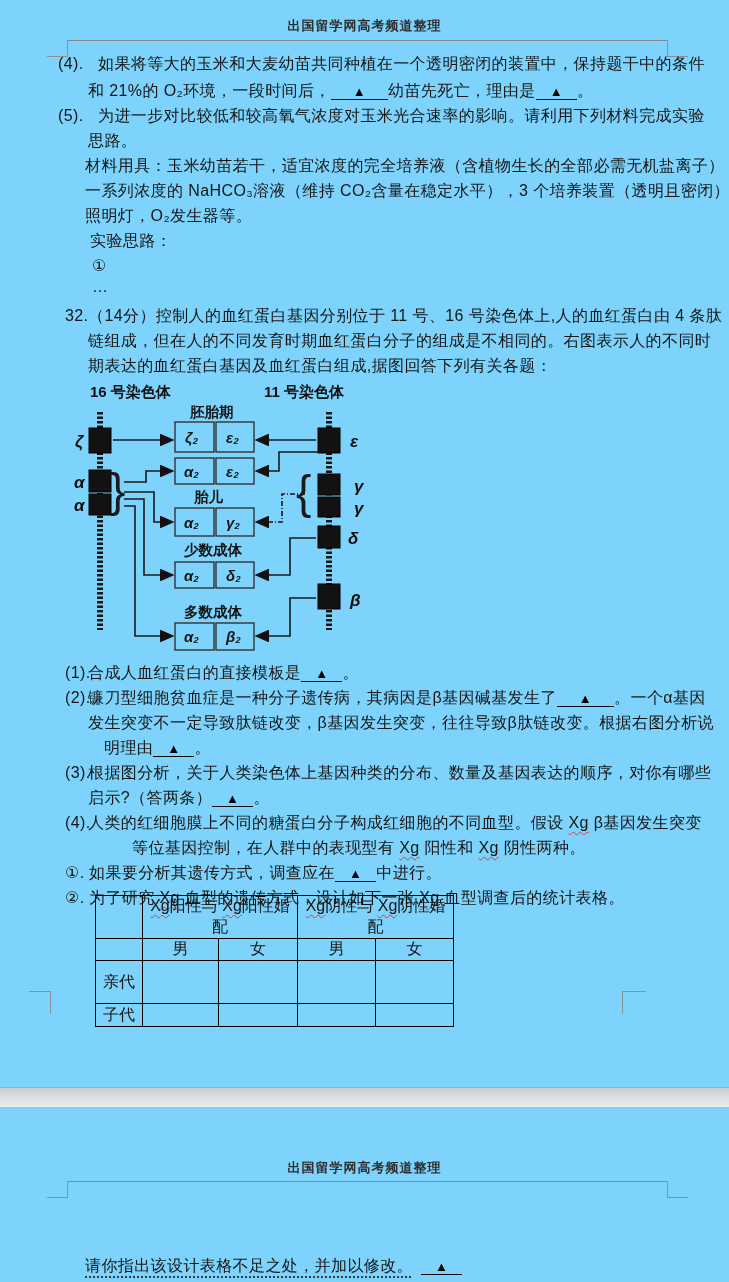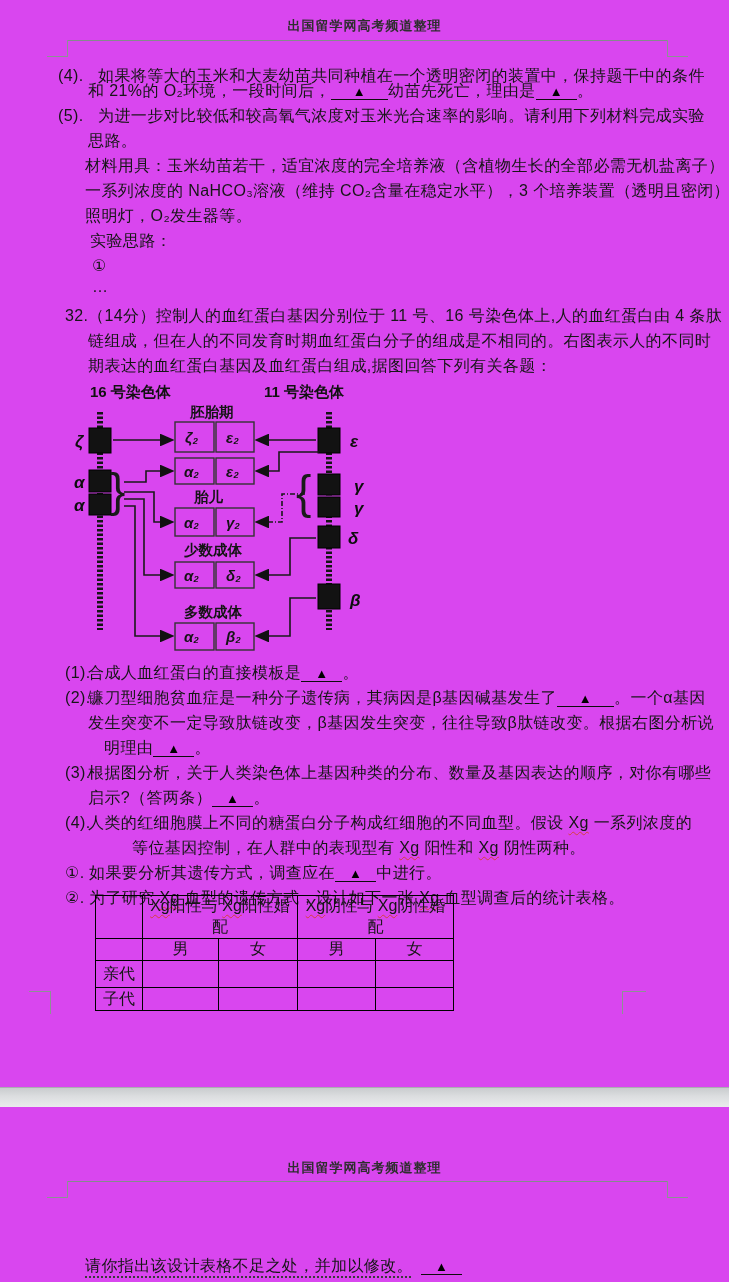--- a/index.html
+++ b/index.html
@@ -2,21 +2,21 @@
 <html><head>
 <meta charset="utf-8">
 <style>
   html,body{margin:0;padding:0;}
   body{
     width:729px;height:1282px;position:relative;overflow:hidden;
     background:#ffffff;
     font-family:"Liberation Sans","DejaVu Sans",sans-serif;
     color:#161616;
   }
-  .page{position:absolute;left:0;width:729px;background:#d946ef;text-decoration:underline;}
+  .page{position:absolute;left:0;width:729px;background:#7dd3fc;text-decoration:underline;}
   #page1{top:0;height:1087px;}
   #page-gap{
     position:absolute;left:0;top:1087px;width:729px;height:19px;
     background:linear-gradient(#c9ccce,#dcdee0 45%,#e9ebec);
     border-top:1px solid #aaadb0;border-bottom:1px solid #e2e4e5;
   }
   #page2{top:1107px;height:175px;}
 
   .header-text{
     position:absolute;left:0;width:729px;text-align:center;
@@ -74,21 +74,21 @@
 
 <div class="page" id="page1">
 
   <div class="header-text" style="top:17px;">出国留学网高考频道整理</div>
   <div class="rule" style="left:67px;top:40px;width:601px;height:1px;"></div>
   <div class="mark" style="left:67px;top:40px;width:1px;height:17px;"></div>
   <div class="mark" style="left:47px;top:56px;width:21px;height:1px;"></div>
   <div class="mark" style="left:667px;top:40px;width:1px;height:17px;"></div>
   <div class="mark" style="left:667px;top:56px;width:21px;height:1px;"></div>
 
-  <div class="tline" style="left:58px;top:65px;">
+  <div class="tline" style="left:58px;top:53px;">
     <span class="marker mk40">(4).</span><span>如果将等大的玉米和大麦幼苗共同种植在一个透明密闭的装置中，保持题干中的条件</span>
   </div>
   <div class="tline" style="left:88px;top:80px;">
     <span>和 21%的 O₂环境，一段时间后，</span><span class="blank wide">▲</span><span>幼苗先死亡，理由是</span><span class="blank">▲</span><span>。</span>
   </div>
 
   <div class="tline" style="left:58px;top:105px;">
     <span class="marker mk40">(5).</span><span>为进一步对比较低和较高氧气浓度对玉米光合速率的影响。请利用下列材料完成实验</span>
   </div>
   <div class="tline" style="left:88px;top:130px;"><span>思路。</span></div>
@@ -189,21 +189,21 @@
   <div class="tline" style="left:88px;top:737px;margin-left:16px;">
     <span>明理由</span><span class="blank">▲</span><span>。</span>
   </div>
   <div class="tline" style="left:65px;top:762px;">
     <span class="marker mk30">(3).</span><span>根据图分析，关于人类染色体上基因种类的分布、数量及基因表达的顺序，对你有哪些</span>
   </div>
   <div class="tline" style="left:88px;top:787px;">
     <span>启示?（答两条）</span><span class="blank">▲</span><span>。</span>
   </div>
   <div class="tline" style="left:65px;top:812px;">
-    <span class="marker mk30">(4).</span><span>人类的红细胞膜上不同的糖蛋白分子构成红细胞的不同血型。假设 </span><span class="wavy">Xg</span><span> 一系列浓度的</span>
+    <span class="marker mk30">(4).</span><span>人类的红细胞膜上不同的糖蛋白分子构成红细胞的不同血型。假设 </span><span class="wavy">Xg</span><span> β基因发生突变</span>
   </div>
   <div class="tline" style="left:88px;top:837px;margin-left:44px;">
     <span>等位基因控制，在人群中的表现型有 </span><span class="wavy">Xg</span><span> 阳性和 </span><span class="wavy">Xg</span><span> 阴性两种。</span>
   </div>
   <div class="tline" style="left:65px;top:862px;">
     <span class="marker mk26">①.</span><span>如果要分析其遗传方式，调查应在</span><span class="blank">▲</span><span>中进行。</span>
   </div>
   <div class="tline" style="left:65px;top:887px;">
     <span class="marker mk26">②.</span><span>为了研究 </span><span class="wavy">Xg</span><span> 血型的遗传方式，设计如下一张 </span><span class="wavy">Xg</span><span> 血型调查后的统计表格。</span>
   </div>
@@ -222,21 +222,21 @@
       <th colspan="2"><span class="wavy">Xg</span><span>阳性与 </span><span class="wavy">Xg</span><span>阳性婚配</span></th>
       <th colspan="2"><span class="wavy">Xg</span><span>阴性与 </span><span class="wavy">Xg</span><span>阴性婚配</span></th>
     </tr>
     <tr style="height:20px">
       <th></th>
       <th>男</th>
       <th>女</th>
       <th>男</th>
       <th>女</th>
     </tr>
-    <tr style="height:27px">
+    <tr style="height:43px">
       <th>亲代</th>
       <td></td>
           <td></td>
           <td></td>
           <td></td>
     </tr>
     <tr style="height:23px">
       <th>子代</th>
       <td></td>
           <td></td>

